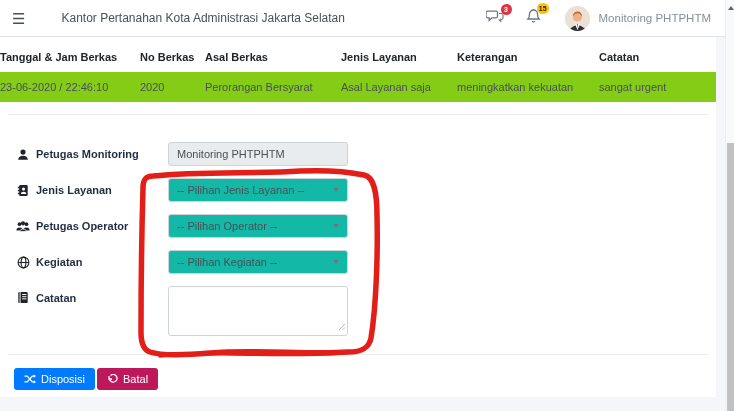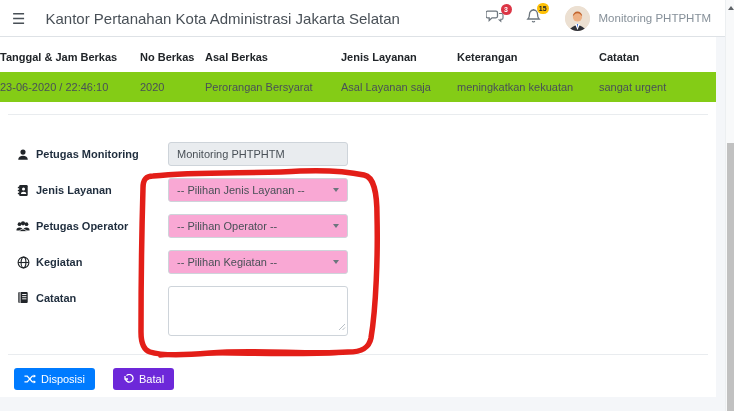--- a/index.html
+++ b/index.html
@@ -11,21 +11,21 @@
     position:relative; overflow:hidden;
     color:#212529;
   }
   
   .navbar {
     position:absolute; top:0; left:0; width:725px; height:37px;
     background:#fff; border-bottom:1px solid #dee2e6;
     display:flex; align-items:center; padding:0 14px 0 12px;
   }
   .hamburger { font-size:15px; color:#495057; cursor:pointer; line-height:1; }
-  .nav-title { margin-left:20px; font-size:15px; color:#495057; }
+  .nav-title { margin-left:36px; font-size:12px; color:#495057; }
   .nav-right { margin-left:auto; display:flex; align-items:center; }
   .nav-icon { position:relative; margin-left:22px; cursor:pointer; display:flex; }
   .badge {
     position:absolute; top:-5px; right:-8px;
     min-width:11px; height:11px; padding:0 2px;
     border-radius:5.5px; font-size:7px; font-weight:bold;
     display:flex; align-items:center; justify-content:center;
   }
   .badge-red { background:#dc3545; color:#fff; }
   .badge-yellow { background:#ffc107; color:#212529; }
@@ -53,21 +53,21 @@
   .form-row.top .form-label { padding-top:5px; }
   .form-label { width:152px; display:flex; align-items:center; font-weight:bold; font-size:11px; color:#1f2d3d; }
   .form-label .icn { width:14px; display:flex; justify-content:center; margin-right:6px; flex:0 0 auto; }
   .ctl-input {
     width:180px; height:24px; border:1px solid #ced4da; border-radius:3px;
     background:#e9ecef; color:#495057; font-size:11px; padding:0 8px;
     font-family:"Liberation Sans",sans-serif;
   }
   .ctl-select {
     width:180px; height:24px; border:1px solid #ced4da; border-radius:3px;
-    background:#f9a8d4; color:#495057; font-size:11px; padding:0 8px;
+    background:#14b8a6; color:#495057; font-size:11px; padding:0 8px;
     display:flex; align-items:center; justify-content:space-between; cursor:pointer;
   }
   .caret-down {
     width:0; height:0; border-left:3.5px solid transparent;
     border-right:3.5px solid transparent; border-top:4px solid #6c757d;
   }
   .ctl-textarea-wrap { position:relative; width:180px; }
   .ctl-textarea {
     width:180px; height:50px; border:1px solid #ced4da; border-radius:3px;
     background:#fff; font-size:11px; padding:4px 8px; resize:none;
@@ -78,21 +78,21 @@
   
   .btn-row { margin:13px 0 0 14px; display:flex; }
   .btn {
     height:22px; border:none; border-radius:3px; font-size:11px; color:#fff;
     display:flex; align-items:center; padding:0 10px; cursor:pointer;
     font-family:"Liberation Sans",sans-serif;
     text-align:center;
   }
   .btn .bicon { margin-right:5px; display:flex; }
   .btn-primary { background:#007bff; }
-  .btn-danger { background:#6d28d9; margin-left:18px; }
+  .btn-danger { background:#be185d; margin-left:2px; }
 
   
   .scrollbar { position:absolute; top:0; right:0; width:9px; height:411px; background:#f8f9fa; border-left:1px solid #eceff1; }
   .scroll-up { position:absolute; top:6px; left:1.5px; width:0; height:0;
     border-left:3px solid transparent; border-right:3px solid transparent;
     border-bottom:4px solid #5f6368; }
   .scroll-thumb { position:absolute; top:143px; left:1px; width:7px; height:268px; background:#c1c1c1; border-radius:0; }
 
   
   .annotation { position:absolute; top:0; left:0; pointer-events:none; }

